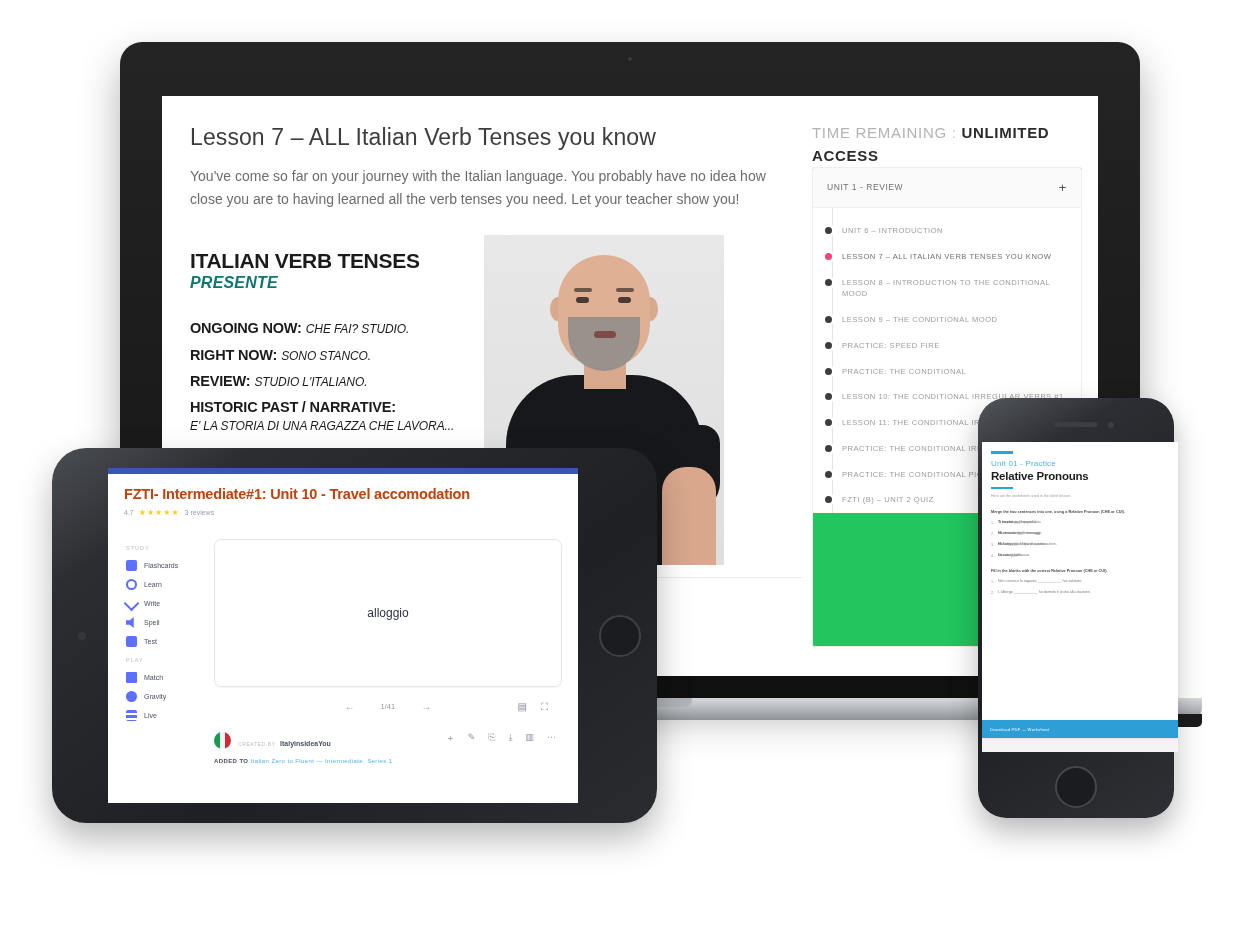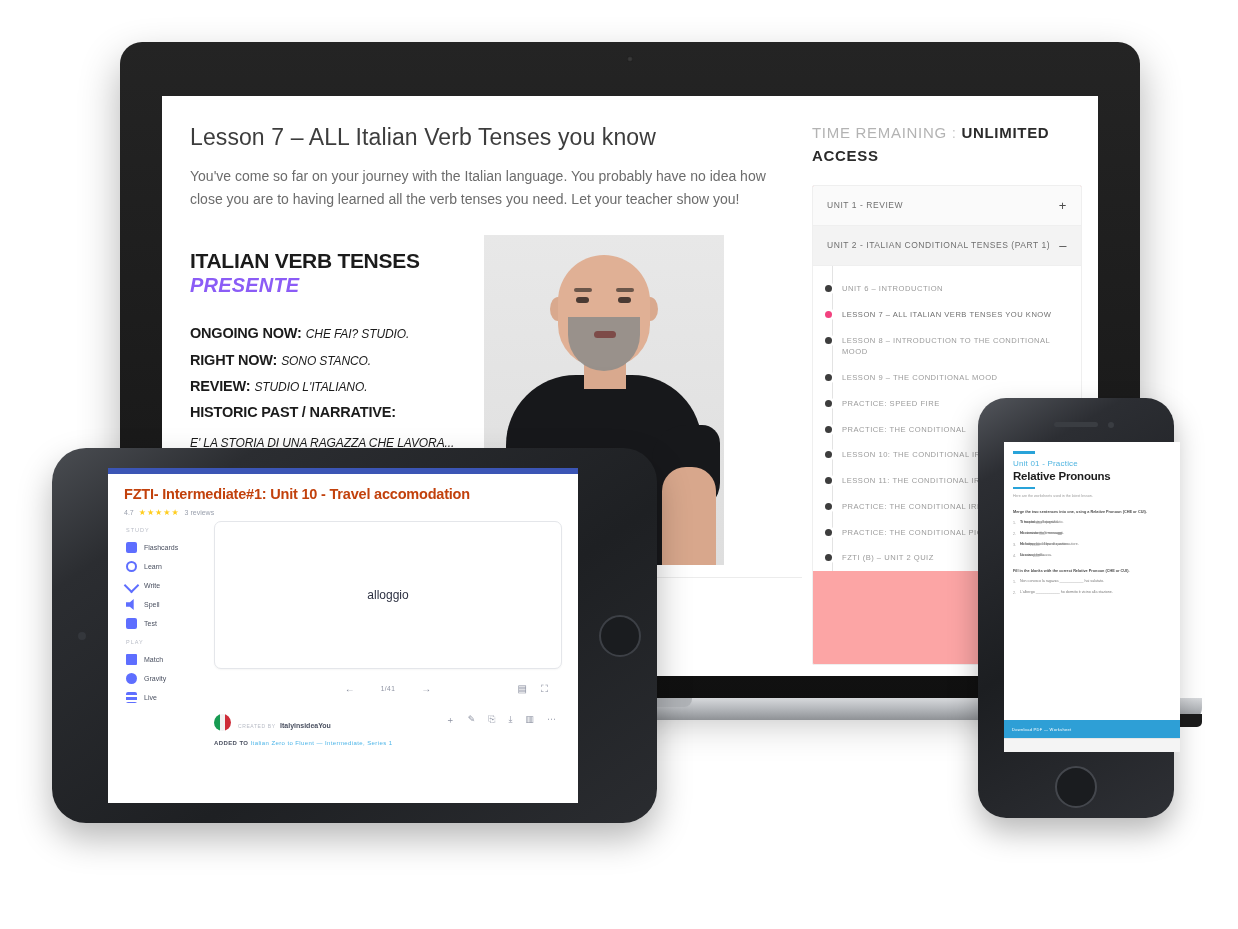--- a/index.html
+++ b/index.html
@@ -52,26 +52,26 @@
 
   
   .lp-wrap { display: flex; width: 936px; height: 580px; }
   .lp-main { width: 640px; padding: 28px 26px 0 28px; }
   .lp-title { font-size: 23px; color: #3d3d3d; font-weight: 400; letter-spacing: .1px; }
   .lp-intro { margin-top: 14px; font-size: 14px; line-height: 1.65; color: #6c6c6c; }
 
   .lp-content { display: flex; margin-top: 24px; gap: 14px; }
   .slide { width: 280px; padding-top: 14px; }
   .slide-h1 { font-size: 21px; font-weight: 700; color: #1b1b1b; letter-spacing: -.3px; }
-  .slide-h2 { font-size: 20px; font-weight: 700; font-style: italic; color: #8b5cf6; letter-spacing: .2px; margin-top: 1px; }
+  .slide-h2 { font-size: 16px; font-weight: 700; font-style: italic; color: #0f766e; letter-spacing: .2px; margin-top: 1px; }
   .slide-list { margin-top: 28px; }
   .slide-row { font-size: 14.5px; color: #1b1b1b; margin-bottom: 9px; line-height: 1.2; }
   .slide-row .k { font-weight: 700; letter-spacing: -.2px; }
   .slide-row .v { font-style: italic; font-size: 12px; letter-spacing: -.1px; }
-  .slide-row.block .v { display: block; margin-top: 14px; }
+  .slide-row.block .v { display: block; margin-top: 2px; }
 
   .video-box {
     width: 240px; height: 330px; overflow: hidden; position: relative;
     background: linear-gradient(180deg,#e8e8e8,#dedede);
   }
   
   .m-head { position:absolute; left: 74px; top: 20px; width: 92px; height: 112px;
             background: #e0b095; border-radius: 48px 48px 44px 44px; }
   .m-ear-l{ position:absolute; left: 66px; top: 62px; width: 16px; height: 24px; background:#d9a98e; border-radius:50%;}
   .m-ear-r{ position:absolute; left: 158px; top: 62px; width: 16px; height: 24px; background:#d9a98e; border-radius:50%;}
@@ -98,21 +98,21 @@
   .dl-links { margin-top: 10px; display:flex; flex-direction: column; gap: 8px; align-items:center;}
   .dl-link { color: #f2427f; font-size: 9.5px; letter-spacing: 1.2px; }
 
   
   .lp-side { width: 296px; padding: 26px 16px 0 10px; }
   .time-row { font-size: 15px; letter-spacing: .7px; line-height: 1.5; }
   .time-label { color: #b3b3b3; }
   .time-sep { color: #c9c9c9; }
   .time-value { color: #2b2b2b; font-weight: 700; }
   .curriculum {
-    margin-top: 18px; background: #fca5a5; border: 1px solid #efefef;
+    background: #22c55e; border: 1px solid #efefef;
     border-radius: 2px; overflow: hidden; height: 480px;
   }
   .unit-head {
     display:flex; align-items:flex-start; justify-content: space-between;
     padding: 13px 14px; font-size: 8.5px; letter-spacing: .55px; color: #6f6f6f;
     background:#fafafa; border-bottom: 1px solid #efefef; line-height:1.45;
   }
   .unit-head .sign { color: #4d4d4d; font-size: 13px; line-height: 1; padding-left: 8px;}
   .unit-head.open { background: #f3f3f3; }
   .lesson-list { position: relative; padding: 10px 0 0 0; background:#fff;}
@@ -149,21 +149,21 @@
   }
   #tablet-cam { position:absolute; left: 26px; top: 50%; margin-top:-4px; width: 8px; height:8px;
     border-radius:50%; background:#34373c;}
 
   .tb-topbar { height: 6px; background: #3b55b5; }
   .tb-pad { padding: 12px 16px 0 16px; }
   .tb-title { font-size: 14.5px; font-weight: 700; color: #c2410c; letter-spacing: -.2px;}
   .tb-rating { display:flex; align-items:center; gap: 5px; margin-top: 6px; font-size: 7px; color:#9aa0ad;}
   .stars { color: #ffcd1f; font-size: 8px; letter-spacing: 1px; }
 
-  .tb-body { display: flex; gap: 14px; margin-top: 4px; }
+  .tb-body { display: flex; gap: 14px; margin-top: 22px; }
   .tb-menu { width: 76px; }
   .tb-menu .sec { font-size: 5.5px; color: #b8bcc6; letter-spacing: 1px; margin: 6px 0 5px 2px;}
   .tb-menu .mi { display:flex; align-items:center; gap: 7px; padding: 4px 2px; font-size: 7px; color:#4a5060;}
   .mi-ico { width: 11px; height: 11px; border-radius: 2px; background:#4255ff; flex:0 0 11px; opacity:.85;}
   .mi-ico.round { border-radius: 50%; background: transparent; border: 2px solid #4255ff; }
   .mi-ico.pen { background: transparent; border-left: 2px solid #4255ff; border-bottom:2px solid #4255ff; transform: rotate(-45deg); border-radius:0;}
   .mi-ico.spk { background:#4255ff; clip-path: polygon(0 30%,35% 30%,70% 0,70% 100%,35% 70%,0 70%); }
   .mi-ico.test{ background:#4255ff; border-radius:2px; }
   .mi-ico.match{ background:#4255ff; border-radius:1px; }
   .mi-ico.grav{ border-radius:50%; background:#4255ff;}
@@ -191,21 +191,21 @@
   .tb-added { margin-top: 8px; font-size: 6px; color:#9aa0ad; letter-spacing:.4px;}
   .tb-added b { color:#4a5060;}
   .tb-added a { color:#4db5e8; }
 
   
   #phone { position:absolute; left: 978px; top: 398px; width: 196px; height: 420px; }
   #phone-body {
     position:absolute; inset:0; background: linear-gradient(150deg,#53565c 0%,#2c2e33 16%,#1c1e21 55%,#2e3035 100%);
     border-radius: 28px; box-shadow: 0 14px 30px rgba(0,0,0,.28);
   }
-  #phone-screen { position:absolute; left: 26px; top: 44px; width: 176px; height: 310px; background:#fff; overflow:hidden;}
+  #phone-screen { position:absolute; left: 4px; top: 44px; width: 196px; height: 310px; background:#fff; overflow:hidden;}
   #phone-home { position:absolute; left: 50%; margin-left:-21px; bottom: 10px; width: 42px; height:42px;
     border-radius:50%; background:#1a1c1f; border: 2px solid #44474d;}
   #phone-speaker { position:absolute; left:50%; margin-left:-22px; top: 24px; width: 44px; height:5px;
     border-radius:3px; background:#3a3d42;}
   #phone-cam { position:absolute; left:50%; margin-left: 32px; top: 24px; width:6px;height:6px;border-radius:50%;background:#3a3d42;}
 
   .ph-pad { padding: 9px 9px 0 9px; }
   .ph-rule { width: 22px; height: 2.5px; background:#29a3d9; }
   .ph-kicker { font-size: 8px; color: #4fb4e0; margin-top: 5px; letter-spacing:.2px;}
   .ph-h1 { font-size: 11.5px; font-weight: 700; color: #1d1d1d; margin-top: 2px; letter-spacing:-.2px;}
@@ -300,24 +300,20 @@
               <span class="time-label">TIME REMAINING</span>
               <span class="time-sep">:</span>
               <span class="time-value">UNLIMITED ACCESS</span>
             </div>
 
             <div class="curriculum">
               <div class="unit-head">
                 <span>UNIT 1 - REVIEW</span>
                 <span class="sign">+</span>
               </div>
-              <div class="unit-head open">
-                <span>UNIT 2 - ITALIAN CONDITIONAL TENSES (PART 1)</span>
-                <span class="sign">–</span>
-              </div>
               <div class="lesson-list">
                 <div class="lesson">
                     <span class="dot"></span>
                     <span class="ltext">UNIT 6 – INTRODUCTION</span>
                   </div>
                 <div class="lesson active">
                     <span class="dot"></span>
                     <span class="ltext">LESSON 7 – ALL ITALIAN VERB TENSES YOU KNOW</span>
                   </div>
                 <div class="lesson">

